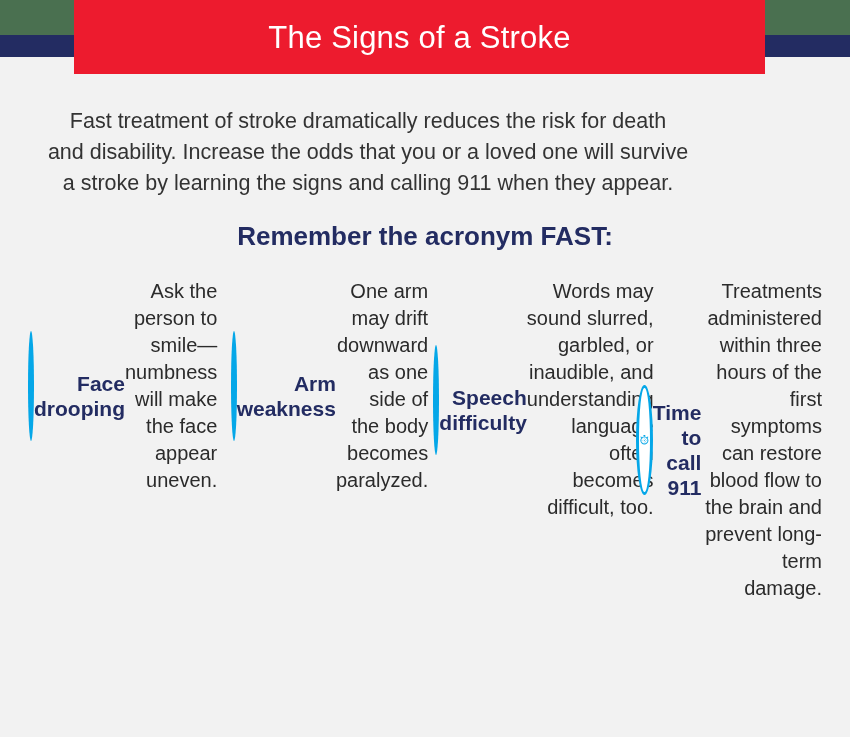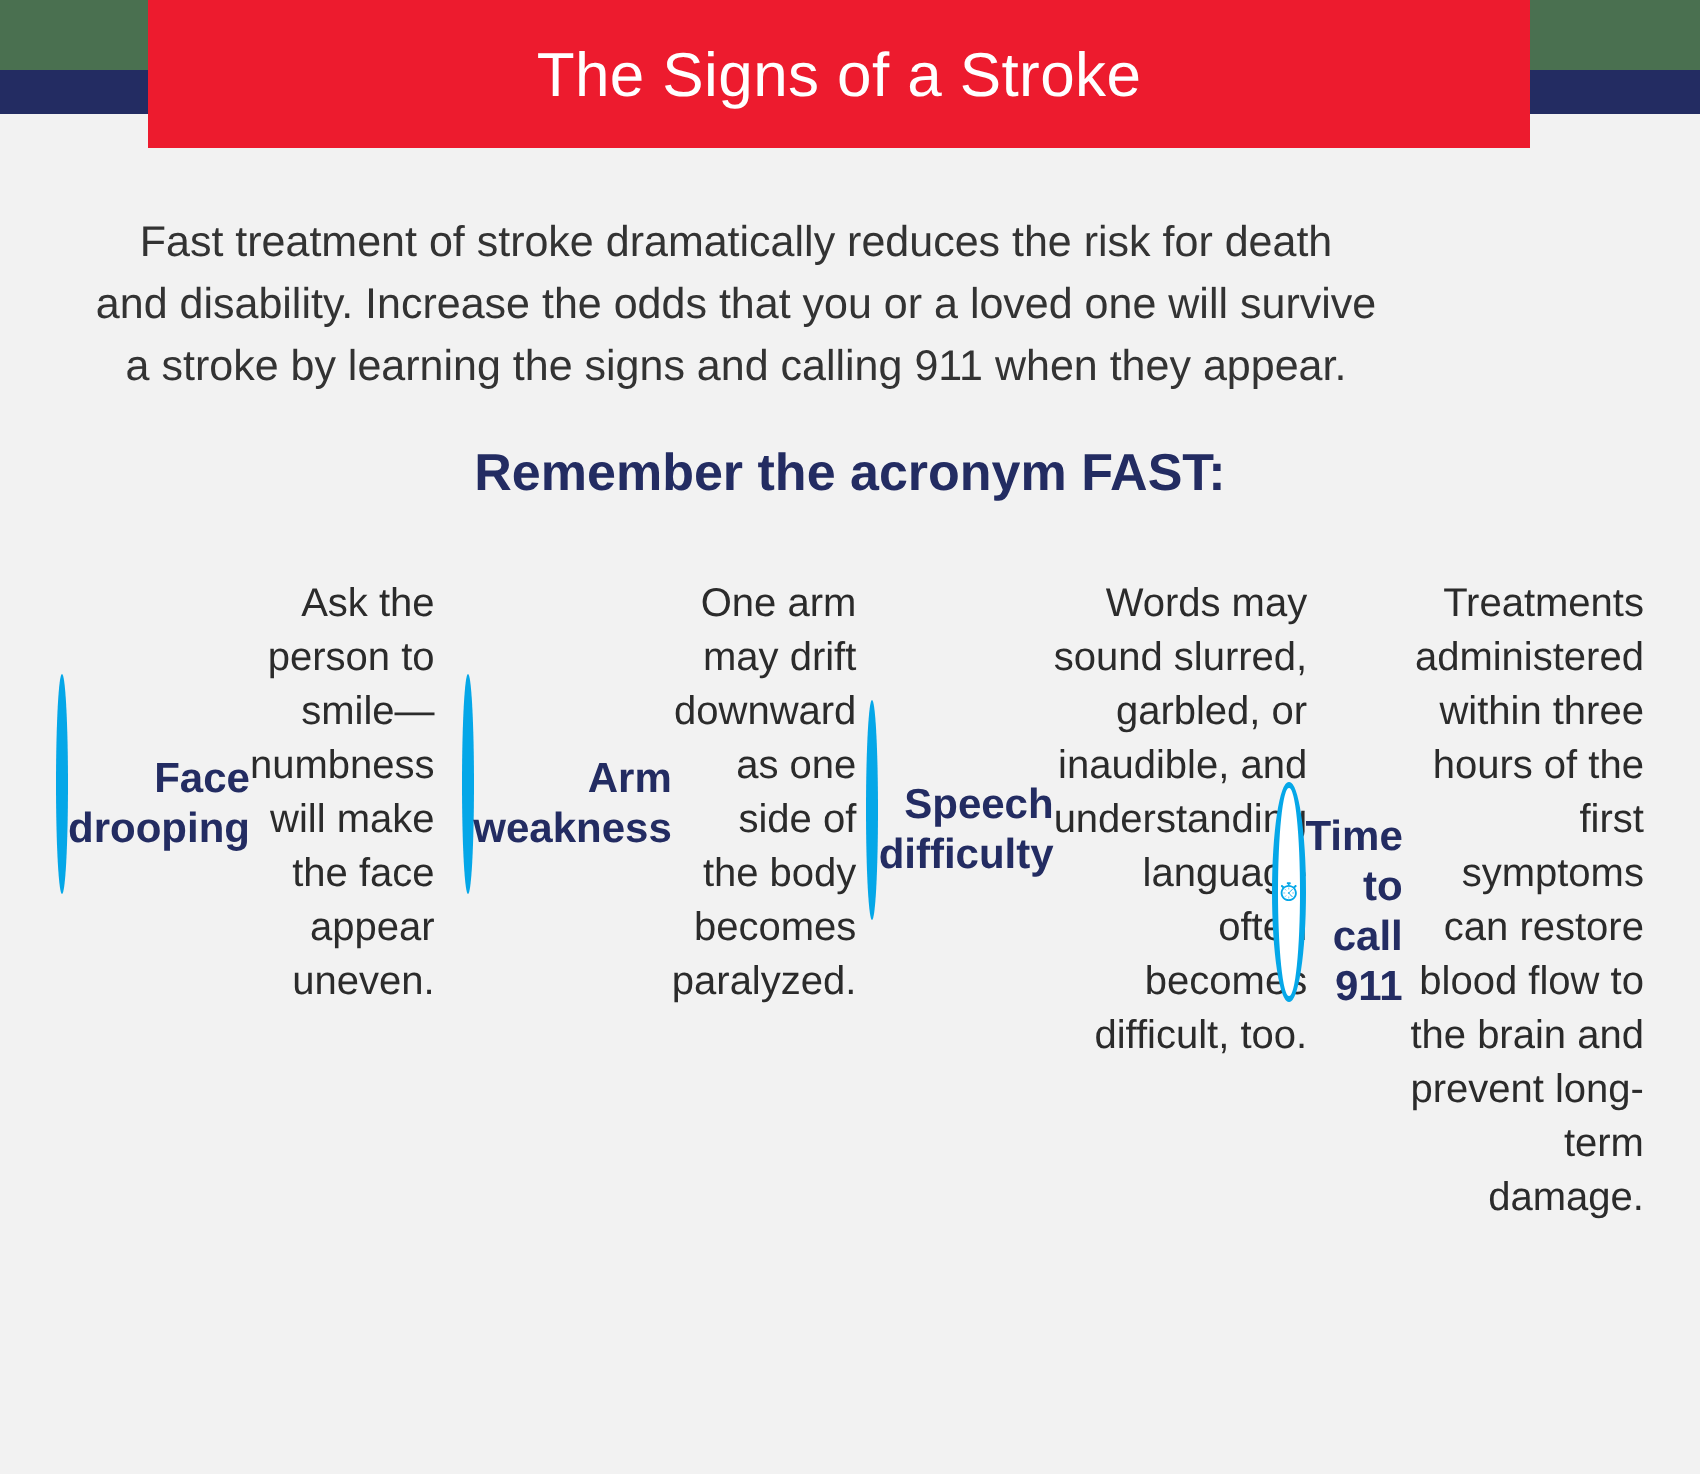--- a/index.html
+++ b/index.html
@@ -115,21 +115,21 @@
   }
   .icon-circle svg { display: block; }
   .col-heading {
     margin-top: 20px;
     color: #232C62;
     font-size: 21px;
     font-weight: bold;
     line-height: 25px;
   }
   .col-body {
-    margin-top: 11px;
+    margin-top: 0;
     color: #2B2B2B;
     font-size: 20px;
     line-height: 27px;
   }
 </style>
 </head>
 <body>
 
 <div id="top-bands">
   <div class="band-green"></div>

